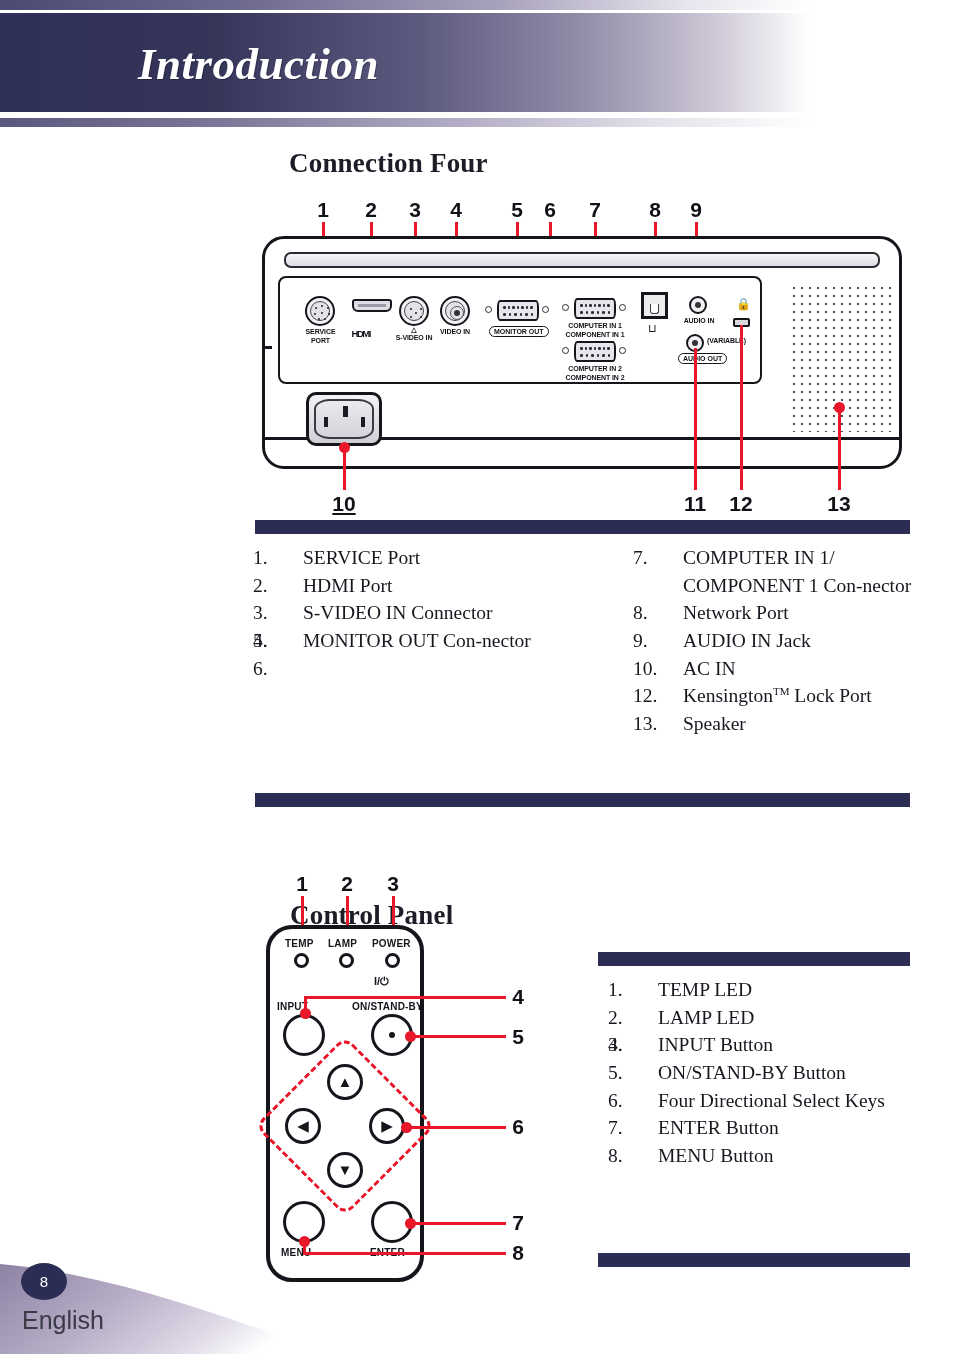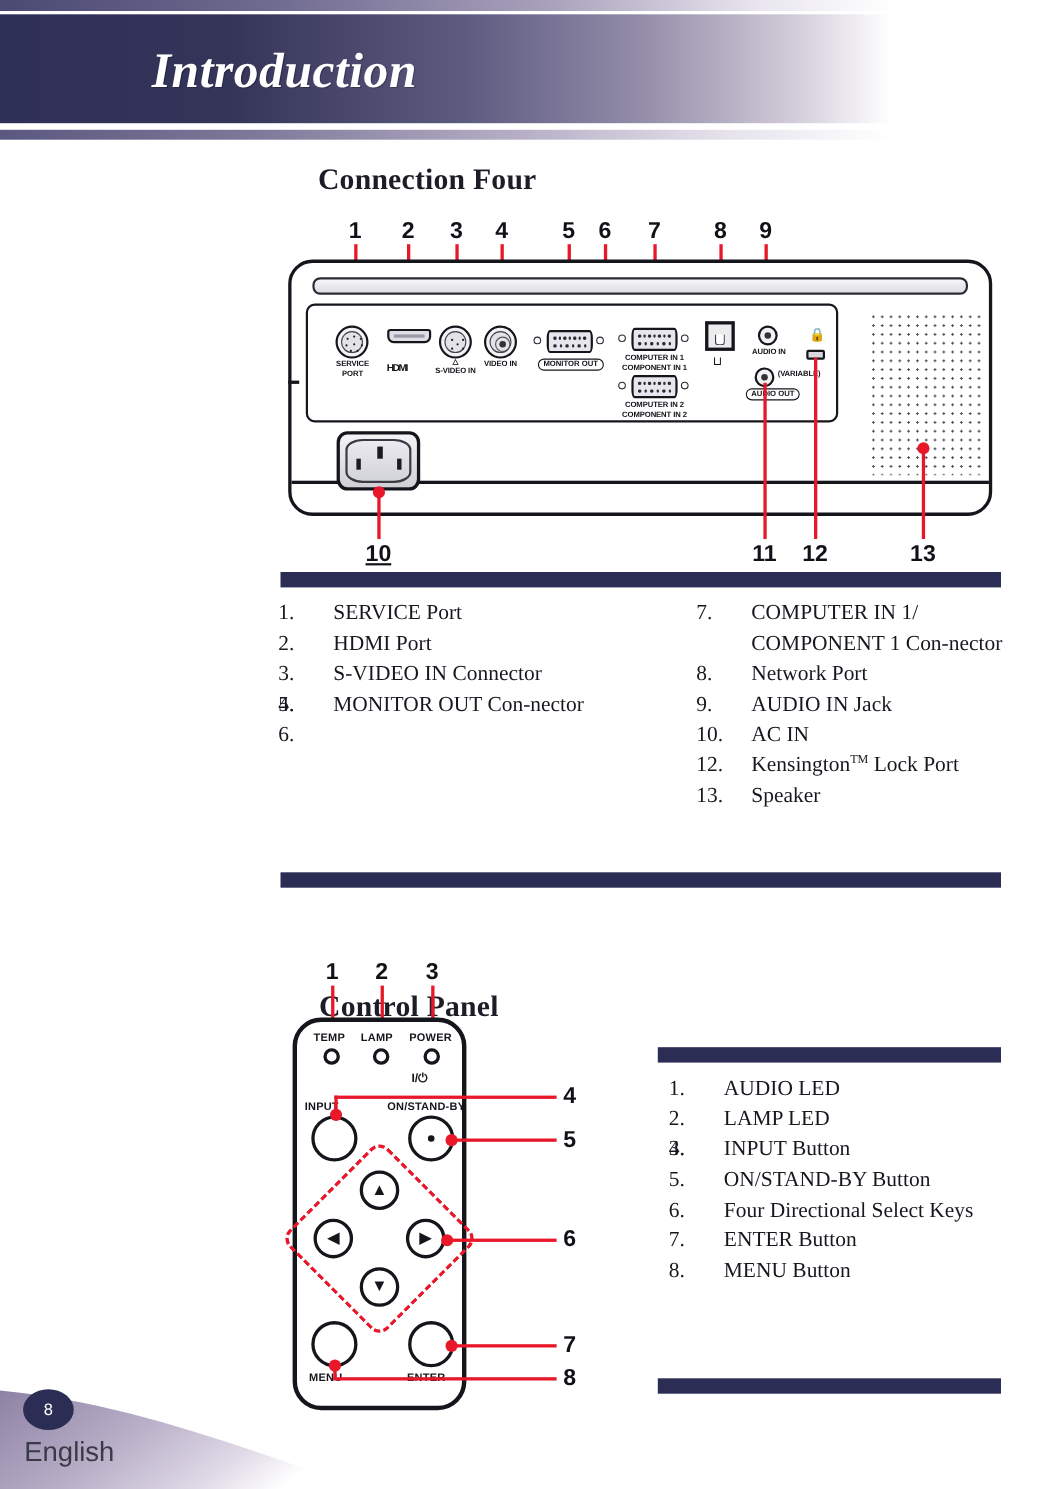--- a/index.html
+++ b/index.html
@@ -540,21 +540,21 @@
 <div class="callout-num" style="left:501px; top:1211px;">7</div>
 <div class="leader" style="left:303px; top:1240px; height:14px;"></div>
 <div class="dot" style="left:299px; top:1236px;"></div>
 <div class="leader-h" style="left:303px; top:1252px; width:203px;"></div>
 <div class="callout-num" style="left:501px; top:1241px;">8</div>
 
 <div class="bar-navy" style="left:598px; top:952px; width:312px; height:14px;"></div>
 <div class="list-wrap" style="left:608px; top:976px; width:300px;">
   <div class="list-item">
       <span class="num">1.</span>
-      <span class="txt">AUDIO LED</span>
+      <span class="txt">TEMP LED</span>
     </div>
   <div class="list-item">
       <span class="num">2.</span>
       <span class="txt">LAMP LED</span>
     </div>
   <div class="list-item">
       <span class="num">3.</span>
     </div>
   <div class="list-item">
       <span class="num">4.</span>

